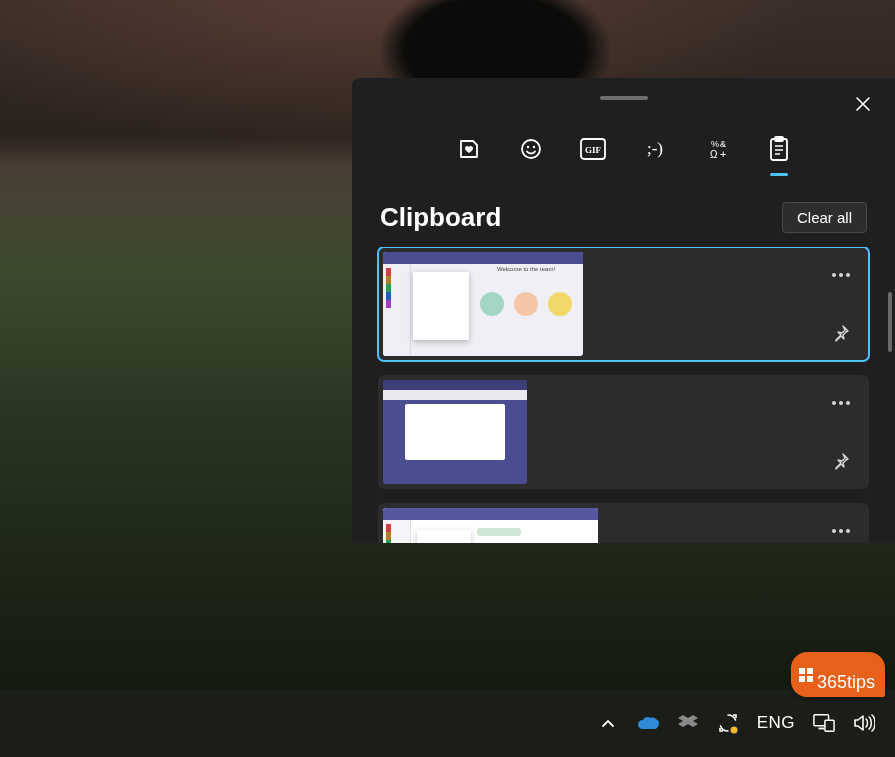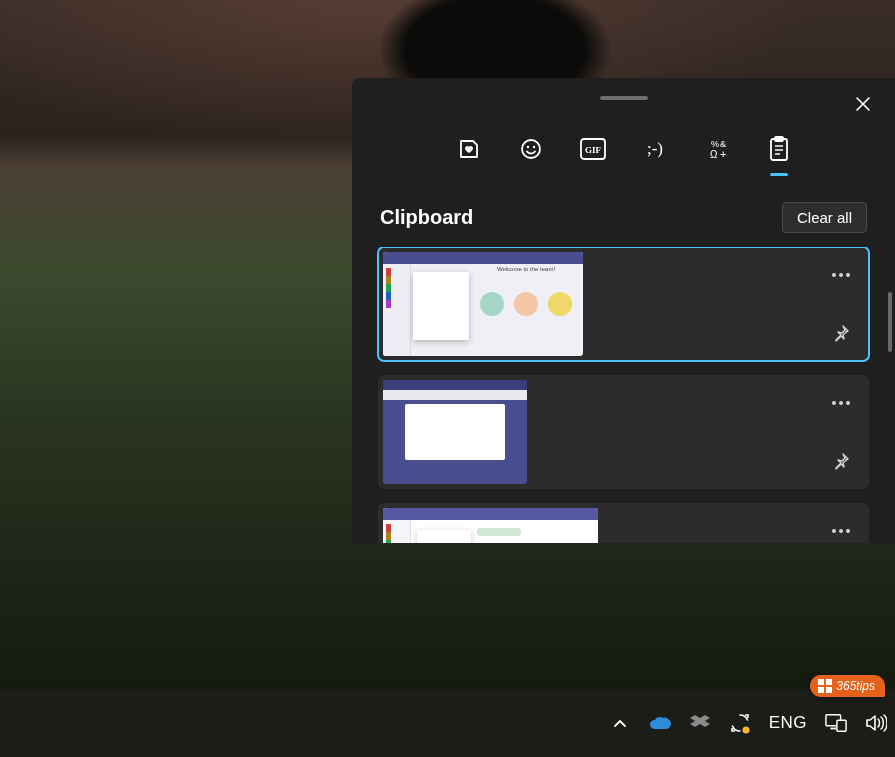--- a/index.html
+++ b/index.html
@@ -89,21 +89,21 @@
       background: #4cc2ff;
       border-radius: 2px;
     }
     .section-header {
       display: flex;
       align-items: center;
       justify-content: space-between;
       padding: 38px 28px 14px 28px;
     }
     .section-title {
-      font-size: 20px;
+      font-size: 26px;
       font-weight: 600;
     }
     .clear-btn {
       border: 1px solid #4a4a4a;
       background: #2d2d2d;
       color: #fff;
       padding: 6px 14px;
       border-radius: 4px;
       font-size: 15px;
       cursor: pointer;
@@ -189,21 +189,21 @@
       position: absolute;
       bottom: 0;
       left: 0;
       right: 0;
       height: 68px;
       background: rgba(28,30,26,0.92);
       backdrop-filter: blur(6px);
       display: flex;
       align-items: center;
       justify-content: flex-end;
-      padding: 0 8px;
+      padding: 0 20px;
       color: #fff;
       gap: 18px;
     }
     .tray-icon {
       width: 22px;
       height: 22px;
       display:flex;
       align-items:center;
       justify-content:center;
       cursor:pointer;
@@ -218,28 +218,27 @@
       text-align: right;
       line-height: 1.3;
       cursor:pointer;
     }
     .watermark {
       position: absolute;
       right: 10px;
       bottom: 72px;
       background: #e7611a;
       color: #fff;
-      padding: 4px 10px 4px 26px;
+      padding: 20px 10px 4px 26px;
       border-radius: 16px 16px 2px 16px;
-      font-size: 12px;
+      font-size: 18px;
       font-weight: 500;
       box-shadow: 0 2px 6px rgba(0,0,0,0.3);
       transform: translateY(12px);
       z-index: 5;
-      font-style: italic;
     }
     .watermark::before{
       content:'';
       position:absolute;
       left:8px; top:50%;
       transform:translateY(-50%);
       width:14px; height:14px;
       background:
         linear-gradient(#fff,#fff), linear-gradient(#fff,#fff),
         linear-gradient(#fff,#fff), linear-gradient(#fff,#fff);

